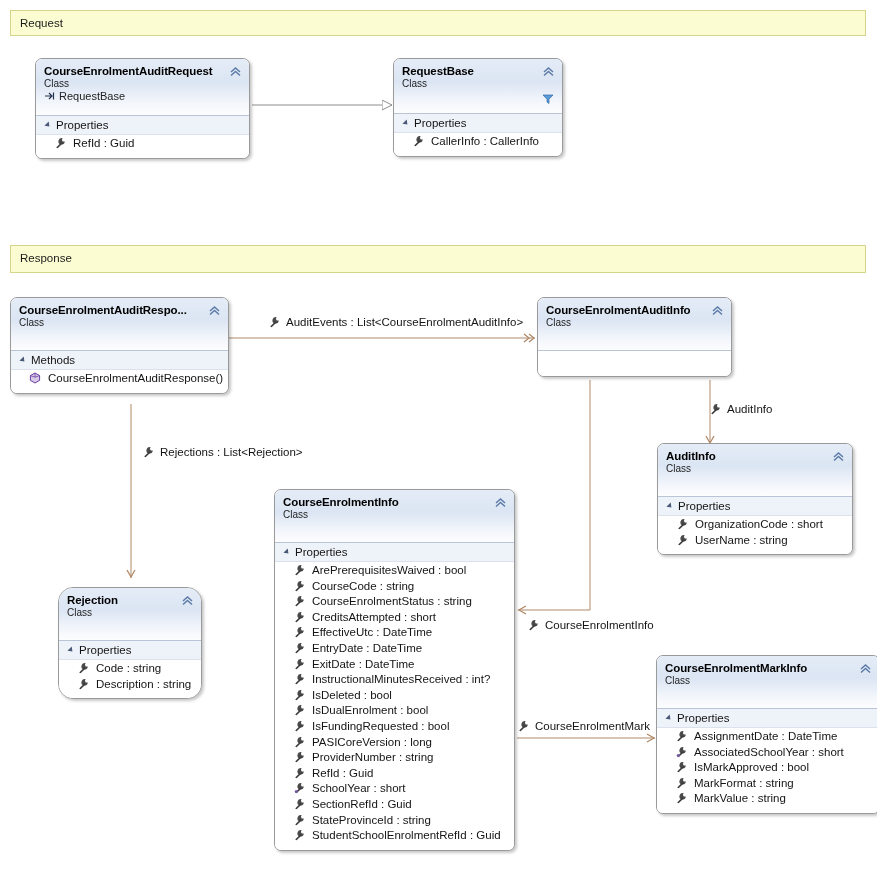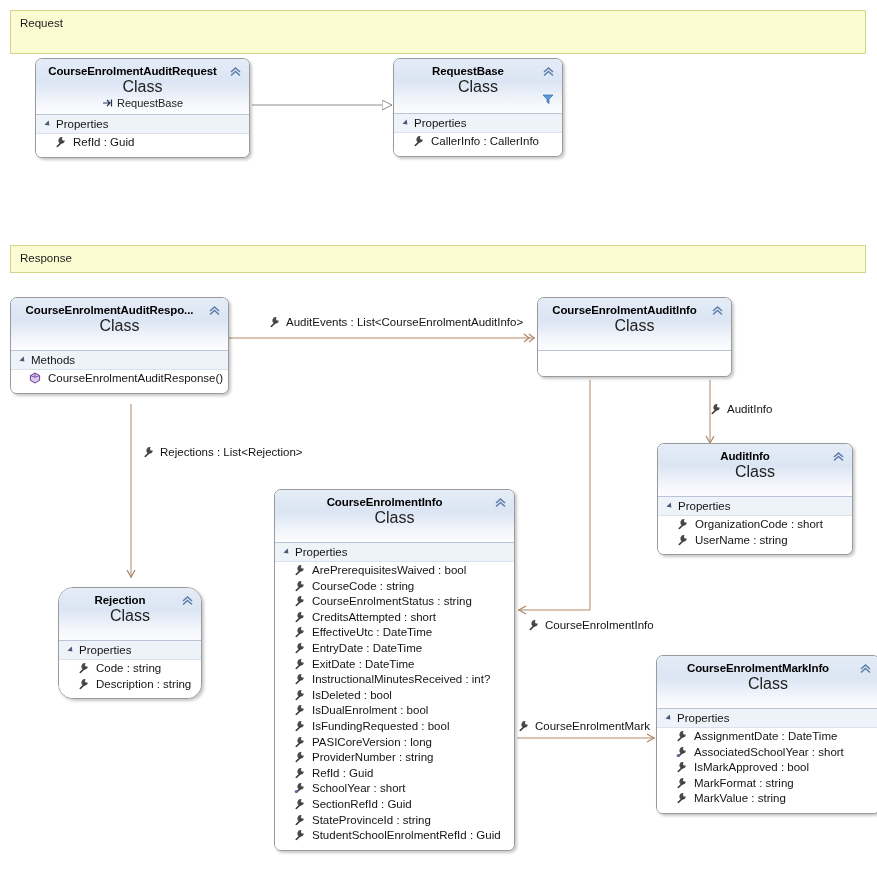--- a/index.html
+++ b/index.html
@@ -31,35 +31,34 @@
     background: #ffffff;
     border: 1px solid #9a9a9a;
     border-radius: 7px;
     box-shadow: 2px 2px 3px rgba(0,0,0,0.22);
     overflow: hidden;
     font-size: 11.5px;
     color: #151515;
   }
   .cls-head {
     background: linear-gradient(to bottom, #e4ecf7 0%, #dbe5f3 42%, #eff3fa 72%, #fdfdfe 100%);
-    padding: 6px 8px 5px 8px;
+    padding: 6px 8px 13px 8px;
     position: relative;
     min-height: 40px;
-    text-align: center;
   }
   .cls-name {
     font-weight: bold;
     font-size: 11.5px;
     color: #000000;
     letter-spacing: -0.1px;
     padding-right: 20px;
     white-space: nowrap;
   }
   .cls-stereo {
-    font-size: 16px;
+    font-size: 10px;
     color: #222;
     margin-top: 1px;
   }
   .cls-base {
     font-size: 11px;
     color: #222;
     margin-top: 1px;
     white-space: nowrap;
   }
   .chev {
@@ -144,21 +143,21 @@
 
     <path d="M131,404 L131,578" fill="none" stroke="#b08968" stroke-width="1" marker-end="url(#chev1)"></path>
 
     <path d="M710,380 L710,444" fill="none" stroke="#b08968" stroke-width="1" marker-end="url(#chev1)"></path>
 
     <path d="M590,380 L590,610 L518,610" fill="none" stroke="#b08968" stroke-width="1" marker-end="url(#chev1)"></path>
 
     <path d="M517,738 L655,738" fill="none" stroke="#b08968" stroke-width="1" marker-end="url(#chev1)"></path>
   </svg>
 
-  <div class="banner" style="left:10px; top:10px; width:856px; height:44px;">
+  <div class="banner" style="left:10px; top:10px; width:856px; height:26px;">
     <span>Request</span>
   </div>
 
   <div class="banner" style="left:10px; top:245px; width:856px; height:28px;">
     <span>Response</span>
   </div>
 
   <div class="cls" style="left:35px; top:58px; width:215px;">
     <div class="cls-head">
       <div class="cls-name">CourseEnrolmentAuditRequest</div>

